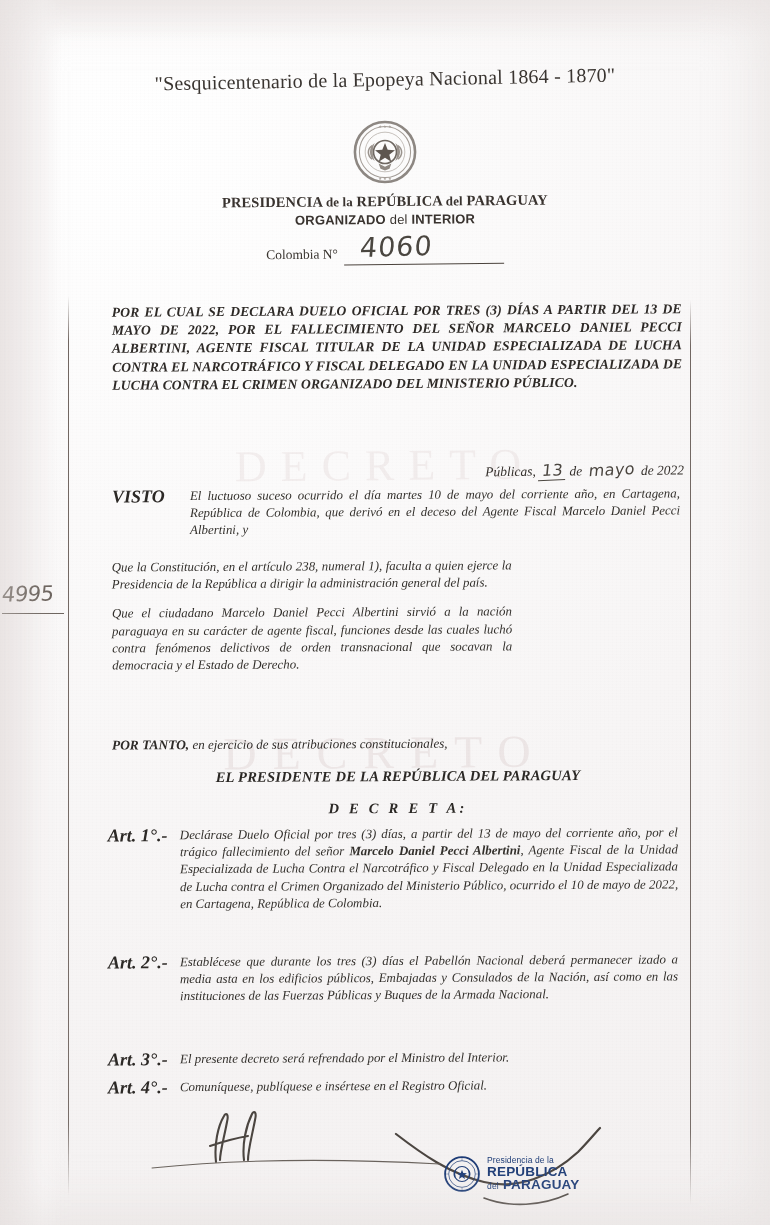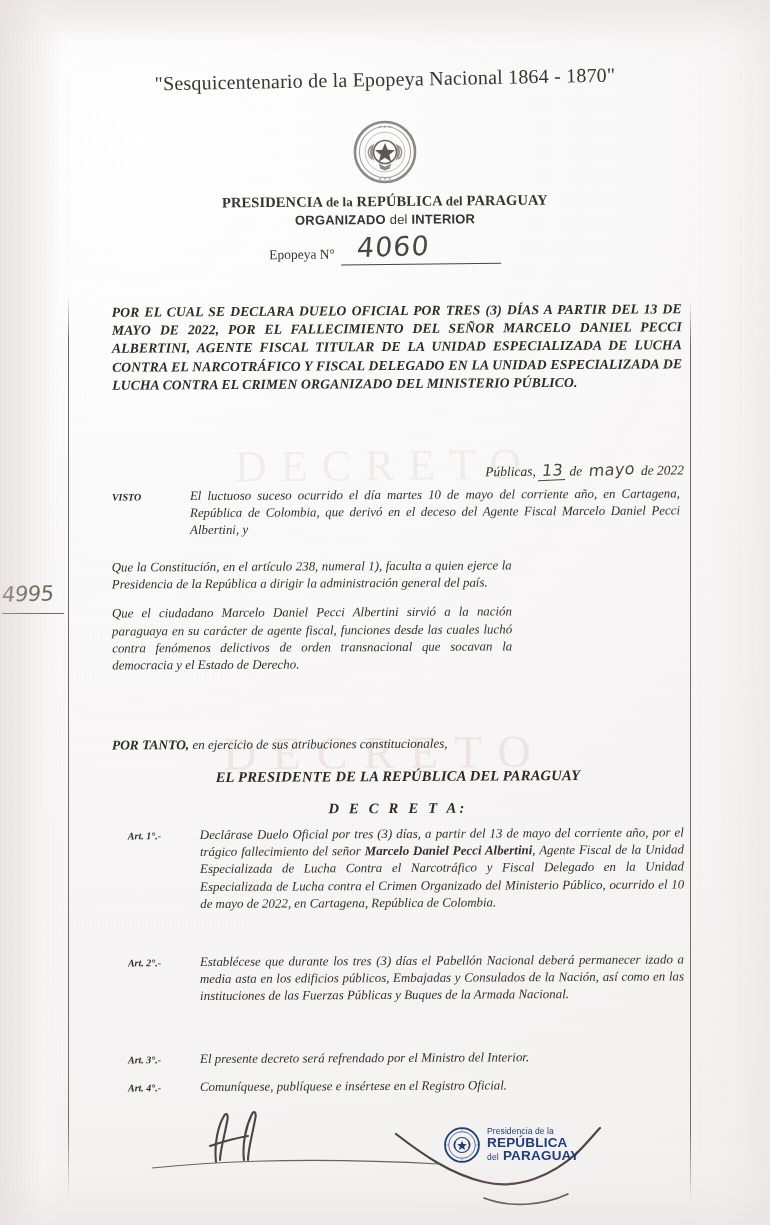--- a/index.html
+++ b/index.html
@@ -174,21 +174,21 @@
   .hand-underline { border-bottom: 1px solid #4a453f; }
 
   .clause {
     position: absolute;
     display: flex;
     transform: rotate(-0.3deg);
   }
   .clause-label {
     font-style: italic;
     font-weight: 700;
-    font-size: 10px;
+    font-size: 18px;
     color: #2c2926;
     flex: none;
     line-height: 17px;
   }
   .clause-body {
     font-style: italic;
     font-size: 12.9px;
     line-height: 17.2px;
     text-align: justify;
     color: #33302c;
@@ -220,21 +220,21 @@
     color: #2b2825;
     transform: rotate(-0.3deg);
   }
   #heading-presidente { top: 768px; font-size: 14.6px; letter-spacing: .2px; }
   #heading-decreta    { top: 800px; font-size: 14.6px; letter-spacing: 3.2px; }
 
   #art-1 { top: 826px; left: 108px; width: 576px; }
   #art-2 { top: 953px; left: 108px; width: 576px; }
   #art-3 { top: 1050px; left: 108px; width: 576px; }
   #art-4 { top: 1078px; left: 108px; width: 576px; }
-  .art .clause-label { width: 72px; margin-left: 20px; }
+  .art .clause-label { width: 72px; }
   .art .clause-body  { width: 498px; }
 
   
   #watermark {
     position: absolute;
     top: 726px;
     left: 0; right: 0;
     text-align: center;
     font-family: "Liberation Serif", serif;
     font-size: 46px;
@@ -277,21 +277,21 @@
     width: 62px;
     height: 1px;
     background: #6d655f;
     margin-top: 7px;
   }
 
   
   #footer-logo {
     position: absolute;
     left: 444px;
-    top: 1127px;
+    top: 1156px;
     display: flex;
     align-items: center;
     gap: 7px;
   }
   #footer-logo .fl-text {
     font-family: "Liberation Sans", sans-serif;
     color: #1f3d77;
     line-height: 1.02;
   }
   .fl-t1 { font-size: 8.5px; font-weight: 400; letter-spacing: .1px; }
@@ -354,21 +354,21 @@
       </g>
     </svg>
   </div>
 
   <div class="org-lines">
     <div class="org-line1"><span>PRESIDENCIA</span> <span class="lc">de la</span> <span>REPÚBLICA</span> <span class="lc">del</span> <span>PARAGUAY</span></div>
     <div class="org-line2"><span>ORGANIZADO</span> <span class="lc">del</span> <span>INTERIOR</span></div>
   </div>
 
   <div class="decreto-line">
-    <span class="decreto-label">Epopeya N°</span>
+    <span class="decreto-label">Colombia N°</span>
     <span class="decreto-number-box">
       <span class="decreto-number">4060</span>
     </span>
   </div>
 
   <div class="doc-title">POR EL CUAL SE DECLARA DUELO OFICIAL POR TRES (3) DÍAS A PARTIR DEL 13 DE MAYO DE 2022, POR EL FALLECIMIENTO DEL SEÑOR MARCELO DANIEL PECCI ALBERTINI, AGENTE FISCAL TITULAR DE LA UNIDAD ESPECIALIZADA DE LUCHA CONTRA EL NARCOTRÁFICO Y FISCAL DELEGADO EN LA UNIDAD ESPECIALIZADA DE LUCHA CONTRA EL CRIMEN ORGANIZADO DEL MINISTERIO PÚBLICO.</div>
 
   <div class="date-line">
     <span>Públicas,</span>
     <span class="hand hand-underline">13</span>

